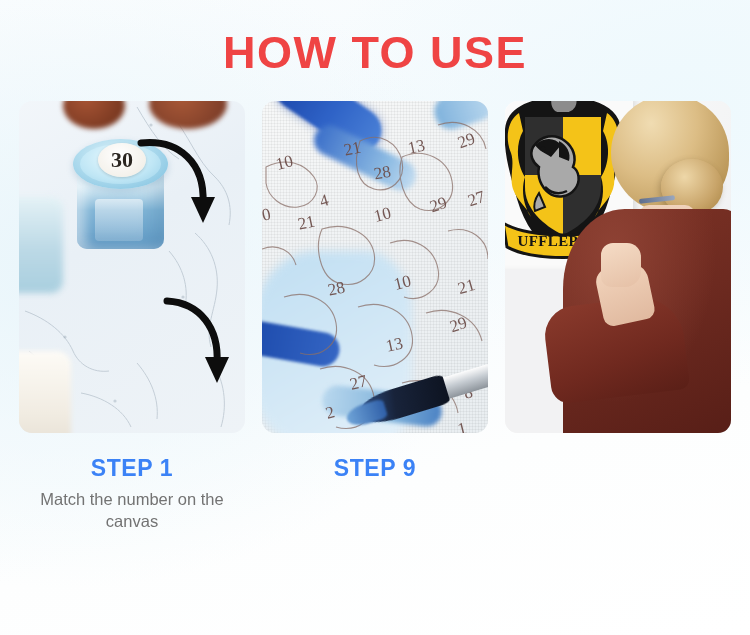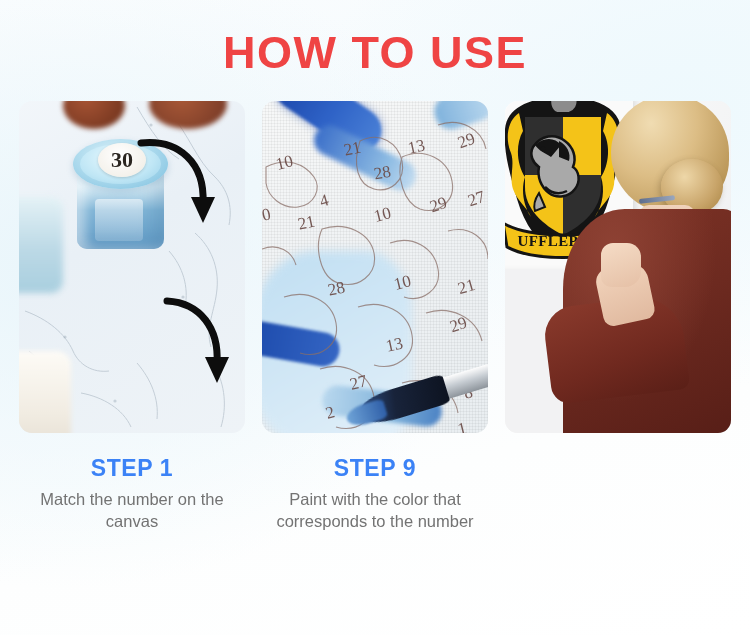--- a/index.html
+++ b/index.html
@@ -430,21 +430,20 @@
       <div class="num" style="left:196px; top:318px; transform:rotate(-14deg)">1</div>
 
       <div class="brush">
         <div class="ferrule"></div>
         <div class="bristle"></div>
         <div class="tip"></div>
       </div>
     </div>
 
     <div class="step-label">STEP 9</div>
-    <div class="step-desc">Paint with the color that corresponds  to the number</div>
   </div>
 
   <div class="step">
     <div class="photo p3">
       <div class="wall"></div>
       <div class="canvas-panel"></div>
       <div class="canvas-panel2"></div>
 
       <svg class="crest" viewBox="0 0 128 178">
 

